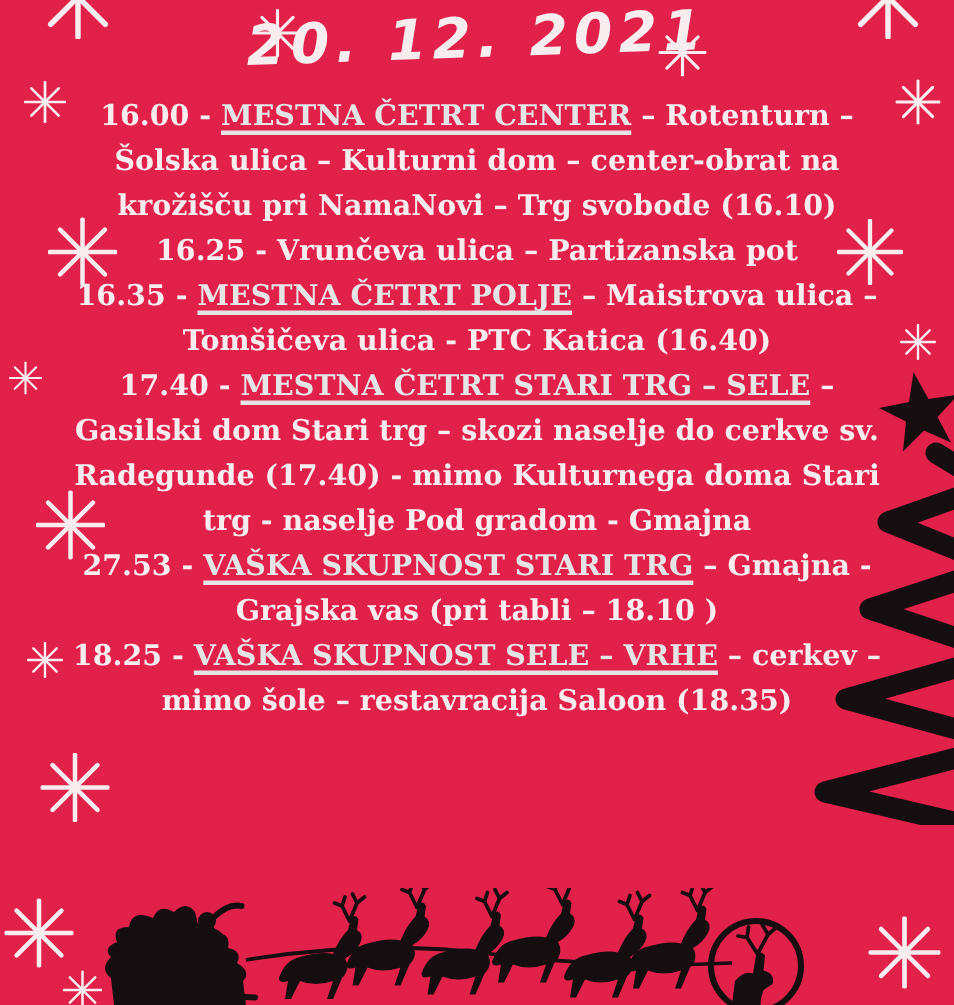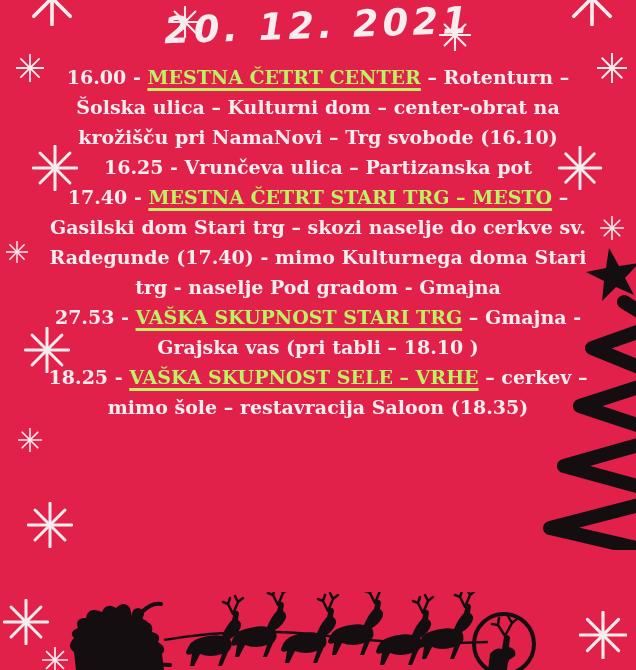--- a/index.html
+++ b/index.html
@@ -37,21 +37,21 @@
     left: 46px;
     width: 544px;
     text-align: center;
     color: #f7edee;
     font-size: 19px;
     line-height: 30px;
     font-weight: 700;
   }
   .entry { margin: 0; }
   .hl {
-    color: #bef264;
+    color: #e5e5e5;
     text-decoration: underline;
     text-decoration-thickness: 3px;
     text-underline-offset: 4px;
     text-decoration-skip-ink: none;
   }
 
   
   .sf { position: absolute; pointer-events: none; }
   .sf svg { width: 100%; height: 100%; display: block; }
 
@@ -235,21 +235,22 @@
           <line x1="33" y1="7" x2="7" y2="33"></line>
         </g>
       </svg>
     </div>
 
   <div class="date">20. 12. 2021</div>
 
   <div class="schedule">
     <p class="entry"><span>16.00 - </span><span class="hl">MESTNA ČETRT CENTER</span><span> – Rotenturn – Šolska ulica – Kulturni dom – center-obrat na krožišču pri NamaNovi – Trg svobode (16.10)</span></p>
     <p class="entry"><span>16.25 - Vrunčeva ulica – Partizanska pot</span><span class="hl"></span><span></span></p>
-    <p class="entry"><span>17.40 - </span><span class="hl">MESTNA ČETRT STARI TRG – MESTO</span><span> – Gasilski dom Stari trg – skozi naselje do cerkve sv. Radegunde (17.40) - mimo Kulturnega doma Stari trg - naselje Pod gradom - Gmajna</span></p>
+    <p class="entry"><span>16.35 - </span><span class="hl">MESTNA ČETRT POLJE</span><span> – Maistrova ulica – Tomšičeva ulica - PTC Katica (16.40)</span></p>
+    <p class="entry"><span>17.40 - </span><span class="hl">MESTNA ČETRT STARI TRG – SELE</span><span> – Gasilski dom Stari trg – skozi naselje do cerkve sv. Radegunde (17.40) - mimo Kulturnega doma Stari trg - naselje Pod gradom - Gmajna</span></p>
     <p class="entry"><span>27.53 - </span><span class="hl">VAŠKA SKUPNOST STARI TRG</span><span> – Gmajna - Grajska vas (pri tabli – 18.10 )</span></p>
     <p class="entry"><span>18.25 - </span><span class="hl">VAŠKA SKUPNOST SELE – VRHE</span><span> – cerkev – mimo šole – restavracija Saloon (18.35)</span></p>
   </div>
 
   <svg class="tree" viewBox="0 0 120 310">
     <polygon points="69,8 79,26 99,23 85,38 94,55 76,47 62,61 64,41 46,32 66,28" fill="#140e10"></polygon>
     <path d="M 84 62 L 120 84 L 52 108 L 126 138 L 40 166 L 130 196 L 24 226 L 134 256 L 10 288 L 96 308" fill="none" stroke="#140e10" stroke-width="14" stroke-linecap="round" stroke-linejoin="round"></path>
   </svg>
 
   <svg class="sleigh" viewBox="0 0 485 78">

